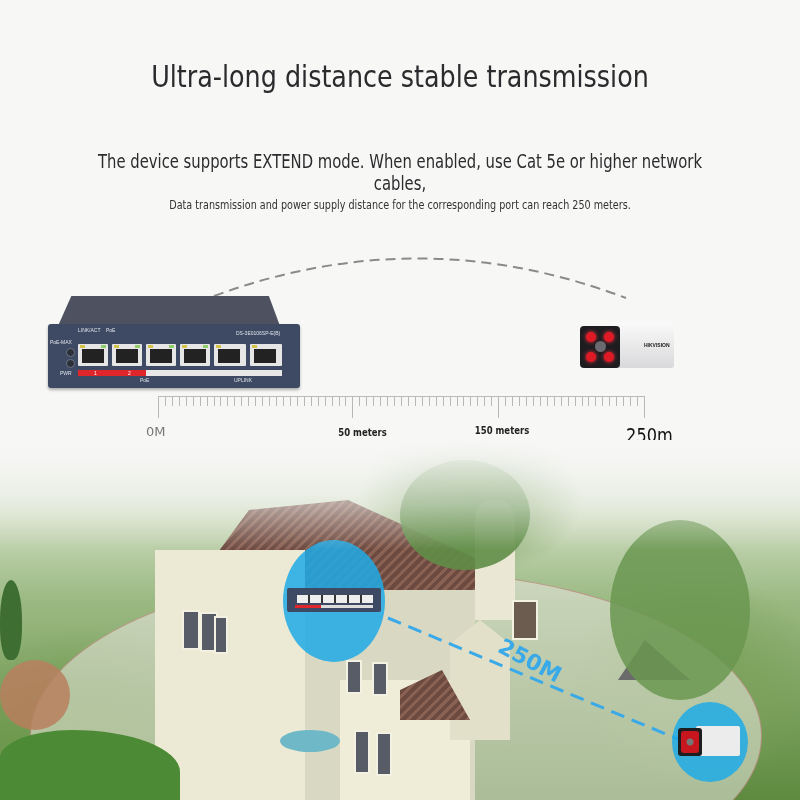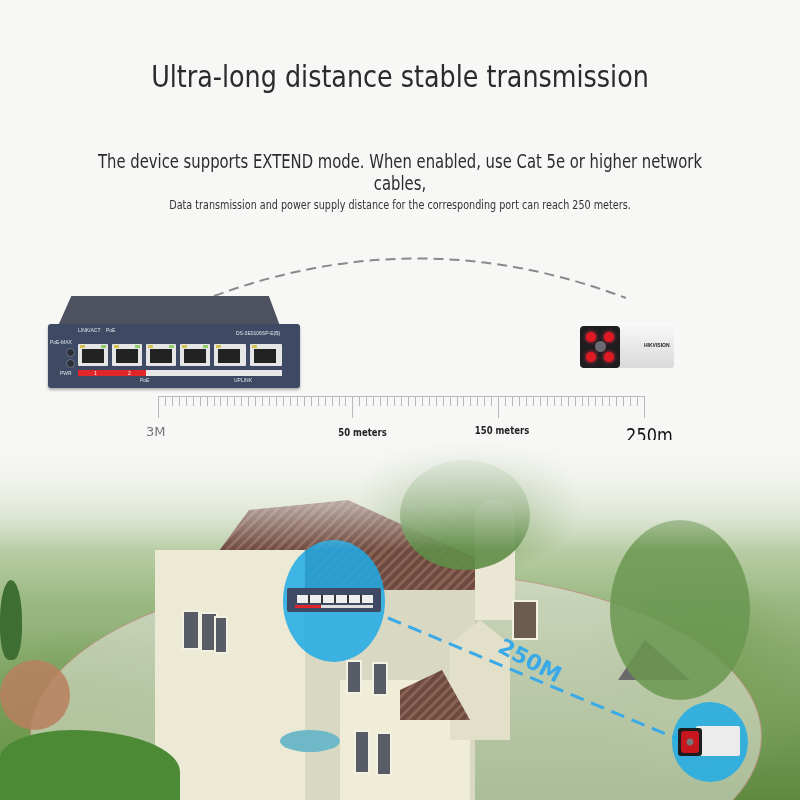--- a/index.html
+++ b/index.html
@@ -183,21 +183,21 @@
     <div class="tick" style="left: 430.457px;"></div>
     <div class="tick" style="left: 437.4px;"></div>
     <div class="tick" style="left: 444.343px;"></div>
     <div class="tick" style="left: 451.286px;"></div>
     <div class="tick" style="left: 458.229px;"></div>
     <div class="tick" style="left: 465.171px;"></div>
     <div class="tick" style="left: 472.114px;"></div>
     <div class="tick" style="left: 479.057px;"></div>
     <div class="tick major" style="left: 486px;"></div>
   </div>
-<span class="rl" style="left:146px;top:424px;font-size:13px;color:#777;">3M</span>
+<span class="rl" style="left:146px;top:424px;font-size:13px;color:#777;">0M</span>
 <span class="rl" style="left:334px;top:427px;font-size:10px;color:#222;font-weight:bold;transform:scaleX(0.85);">50 meters</span>
 <span class="rl" style="left:470px;top:425px;font-size:10px;color:#222;font-weight:bold;transform:scaleX(0.85);">150 meters</span>
 <span class="rl" style="left:622px;top:424px;font-size:19px;color:#111;transform:scaleX(0.85);">250m</span>
 
 <div class="scene">
   <div class="ellipse"></div>
 
   <div class="roof" style="left:150px;top:60px;width:330px;height:100px;clip-path:polygon(10% 100%, 30% 10%, 60% 0, 100% 60%, 100% 100%);"></div>
   <div class="house-wall" style="left:155px;top:110px;width:150px;height:250px;"></div>
   <div class="house-wall" style="left:305px;top:150px;width:170px;height:210px;background:#d9d8c2;"></div>

